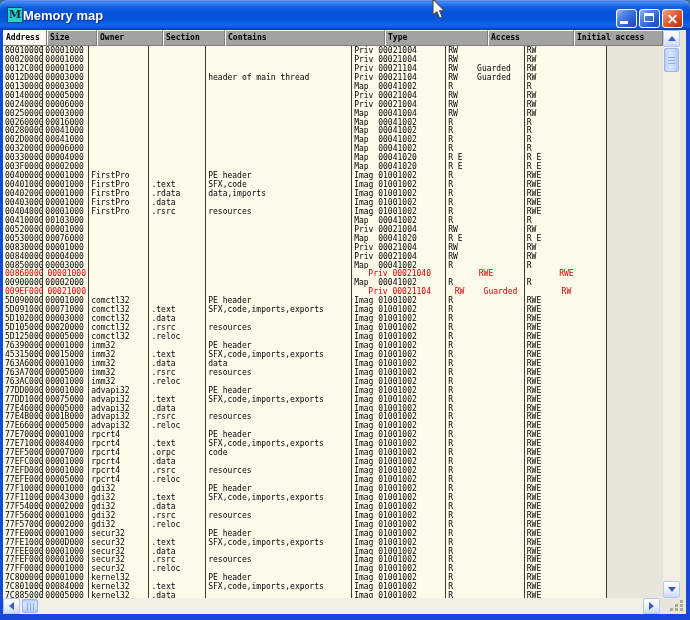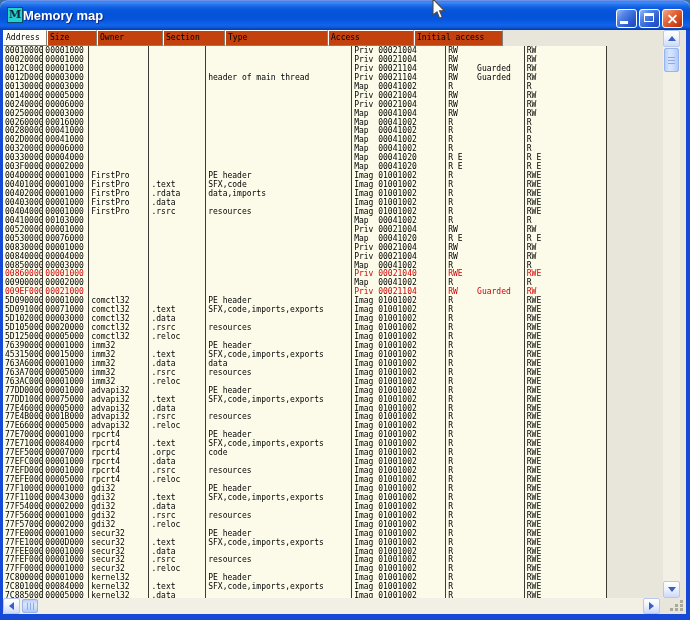--- a/index.html
+++ b/index.html
@@ -26,37 +26,37 @@
   .wbtn.min{right:53px;background:linear-gradient(135deg,#9DBBF3 0%,#5485E8 30%,#2B5BD0 70%,#1E4AB8 100%);}
   .wbtn.max{right:30px;background:linear-gradient(135deg,#9DBBF3 0%,#5485E8 30%,#2B5BD0 70%,#1E4AB8 100%);}
   .wbtn.close{right:7px;background:linear-gradient(135deg,#F6A88C 0%,#E4663C 40%,#CC3C14 80%,#B03010 100%);}
   .glyph-min{position:absolute;left:3px;bottom:3px;width:8px;height:3px;background:#FFF;}
   .glyph-max{position:absolute;left:4px;top:3px;width:10px;height:9px;
     border:1px solid #FFF;border-top:3px solid #FFF;box-sizing:border-box;}
   .glyph-x1,.glyph-x2{position:absolute;left:4px;top:8px;width:11px;height:2px;background:#FFF;}
   .glyph-x1{transform:rotate(45deg);} .glyph-x2{transform:rotate(-45deg);}
   
   .client{position:absolute;left:3px;top:30px;width:683px;height:584px;background:#E8E6DB;}
-  .header-row{position:absolute;left:0;top:0;width:660px;height:16px;display:flex;}
-  .hcell{box-sizing:border-box;height:16px;background:#c2410c;
+  .header-row{position:absolute;left:0;top:0;width:660px;height:16px;display:flex;font-weight:bold;}
+  .hcell{box-sizing:border-box;height:16px;background:#a3a3a3;
     border-top:1px solid #FFF;border-left:1px solid #FFF;
     border-bottom:1px solid #837F72;border-right:1px solid #837F72;
     font-size:8px;line-height:13px;color:#000;padding-left:2px;
     white-space:pre;overflow:hidden;}
   .hcell.active{background:#FCFBF5;}
   .c0{width:44px;} .c1{width:50px;} .c2{width:66px;} .c3{width:62px;}
   .c4{width:160px;} .c5{width:103px;} .c6{width:86px;} .c7{width:89px;}
   .table-body{position:absolute;left:0;top:16px;width:604px;height:552px;
     background:#FCFBEA;overflow:hidden;border-right:1px solid #3D3A33;box-sizing:border-box;}
   .row{display:flex;height:8.95px;}
   .cell{box-sizing:border-box;border-right:1px solid #3D3A33;height:8.95px;
     font-size:8px;line-height:9px;color:#000;padding-left:2px;
     white-space:pre;overflow:hidden;}
   .cell.c7{border-right:none;}
-  .row.hl .cell{color:#CE0000;}
+  .row.hl .cell{color:#CE0000;text-align:center;}
   
   .vscroll{position:absolute;left:660px;top:0;width:17px;height:568px;background:#F2F0E5;}
   .hscroll{position:absolute;left:0;top:568px;width:657px;height:16px;background:#F2F0E5;}
   .corner{position:absolute;left:657px;top:568px;width:26px;height:16px;background:#E8E6DB;}
   .sb-btn{position:absolute;box-sizing:border-box;border:1px solid #B5C8EE;border-radius:2px;
     background:linear-gradient(180deg,#FFFFFF 0%,#EFF3FD 45%,#CCD9F8 100%);
     display:flex;align-items:center;justify-content:center;}
   .sb-btn.up{left:0;top:0;width:17px;height:17px;}
   .sb-btn.down{left:0;top:551px;width:17px;height:17px;}
   .sb-btn.left{left:0;top:0;width:17px;height:16px;}
@@ -105,20 +105,21 @@
   <div class="border-right"></div>
   <div class="border-bottom"></div>
 
   <div class="client">
 
     <div class="header-row">
       <div class="hcell c0 active">Address</div>
       <div class="hcell c1">Size</div>
       <div class="hcell c2">Owner</div>
       <div class="hcell c3">Section</div>
+      <div class="hcell c4">Contains</div>
       <div class="hcell c5">Type</div>
       <div class="hcell c6">Access</div>
       <div class="hcell c7">Initial access</div>
     </div>
 
     <div class="table-body">
         <div class="row">
     <div class="cell c0">00010000</div>
     <div class="cell c1">00001000</div>
     <div class="cell c2"></div>

